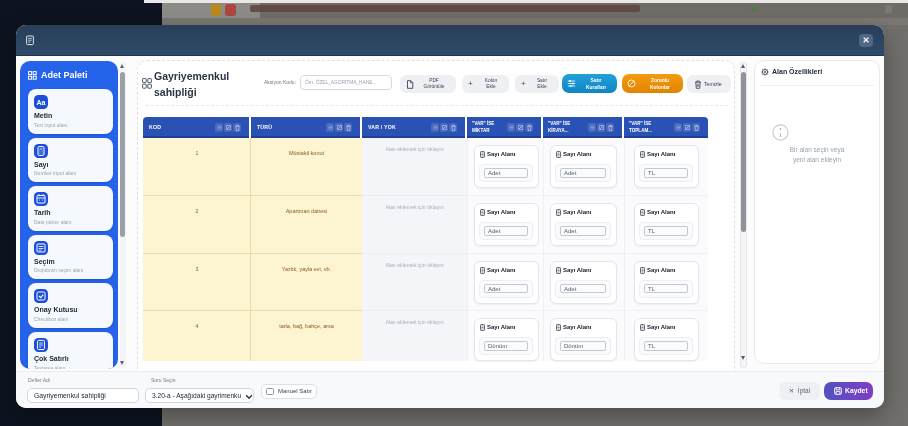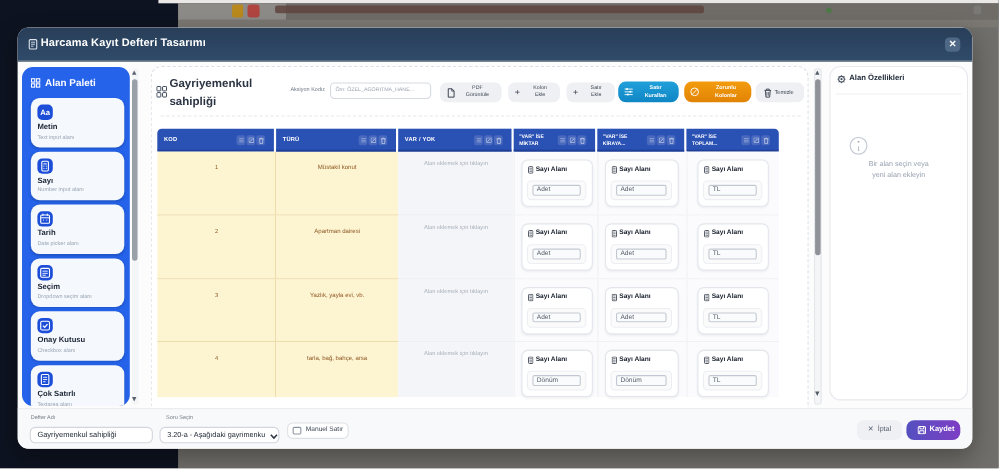--- a/index.html
+++ b/index.html
@@ -25,31 +25,30 @@
   <div class="abs" style="left:751px;top:7px;width:5px;height:5px;background:#4c7a49;border-radius:50%;"></div>
   <div class="abs" style="left:885px;top:5px;width:7px;height:8px;background:#7b7975;border-radius:2px;"></div>
 
   <div class="abs" style="left:16px;top:25px;width:868px;height:383px;background:#fcfcfd;border-radius:10px;box-shadow:0 8px 22px rgba(0,0,0,.32);overflow:hidden;">
 
     <div class="abs" style="left:0;top:0;width:868px;height:31px;background:linear-gradient(180deg,#293e58 0%,#2f4b6a 100%);border-bottom:1px solid #22374e;"></div>
     <svg class="abs" style="left:9px;top:10px;" width="10" height="11" viewBox="0 0 10 11">
       <rect x="1.6" y="1" width="6.8" height="8.6" rx="1" fill="none" stroke="#dde5ee" stroke-width="1"></rect>
       <path d="M3.2 3.4h3.6M3.2 5.2h3.6M3.2 7h2.2" stroke="#dde5ee" stroke-width="0.8" fill="none"></path>
     </svg>
-    <div class="abs" style="left:21px;top:6px;width:400px;height:18px;line-height:18px;color:#fff;font-size:10px;font-weight:bold;letter-spacing:.1px;">Harcama Kayıt Defteri Tasarımı</div>
     <div class="abs" style="left:843px;top:9px;width:14px;height:13px;background:#4e6885;border-radius:4px;color:#ffffff;font-size:8.5px;line-height:13px;text-align:center;font-weight:bold;">✕</div>
 
     <div class="abs" style="left:4px;top:36px;width:98px;height:308px;background:#2563eb;border-radius:10px;overflow:hidden;">
       <svg class="abs" style="left:8px;top:10px;" width="9" height="9" viewBox="0 0 9 9">
         <rect x="0.6" y="0.6" width="3" height="3" fill="none" stroke="#fff" stroke-width="1"></rect>
         <rect x="5.2" y="0.6" width="3" height="3" fill="none" stroke="#fff" stroke-width="1"></rect>
         <rect x="0.6" y="5.2" width="3" height="3" fill="none" stroke="#fff" stroke-width="1"></rect>
         <rect x="5.2" y="5.2" width="3" height="3" fill="none" stroke="#fff" stroke-width="1"></rect>
       </svg>
-      <div class="abs" style="left:21px;top:6px;width:70px;height:16px;line-height:16px;color:#fff;font-size:9px;font-weight:bold;">Alan Paleti</div>
+      <div class="abs" style="left:21px;top:6px;width:70px;height:16px;line-height:16px;color:#fff;font-size:9px;font-weight:bold;">Adet Paleti</div>
       <div class="abs" style="left:8px;top:28.0px;width:85px;height:44.5px;background:#f5f8fc;border-radius:8px;box-shadow:0 1px 2px rgba(16,42,100,.25);">
         <div class="abs" style="left:6px;top:6px;width:14px;height:14px;background:#1d4ed8;border-radius:4.5px;"></div>
         <svg class="abs" style="left:6px;top:6px;" width="14" height="14" viewBox="0 0 14 14">
             <text x="7" y="9.5" font-size="7" font-weight="bold" fill="#fff" text-anchor="middle" font-family="Liberation Sans, sans-serif">Aa</text>
           </svg>
         <div class="abs" style="left:6px;top:23px;width:76px;height:10px;font-size:7px;font-weight:bold;color:#1d2636;">Metin</div>
         <div class="abs" style="left:6px;top:32.5px;width:76px;height:8px;font-size:5px;color:#9aa6b6;">Text input alanı</div>
       </div>
       <div class="abs" style="left:8px;top:76.6px;width:85px;height:44.5px;background:#f5f8fc;border-radius:8px;box-shadow:0 1px 2px rgba(16,42,100,.25);">
         <div class="abs" style="left:6px;top:6px;width:14px;height:14px;background:#1d4ed8;border-radius:4.5px;"></div>

